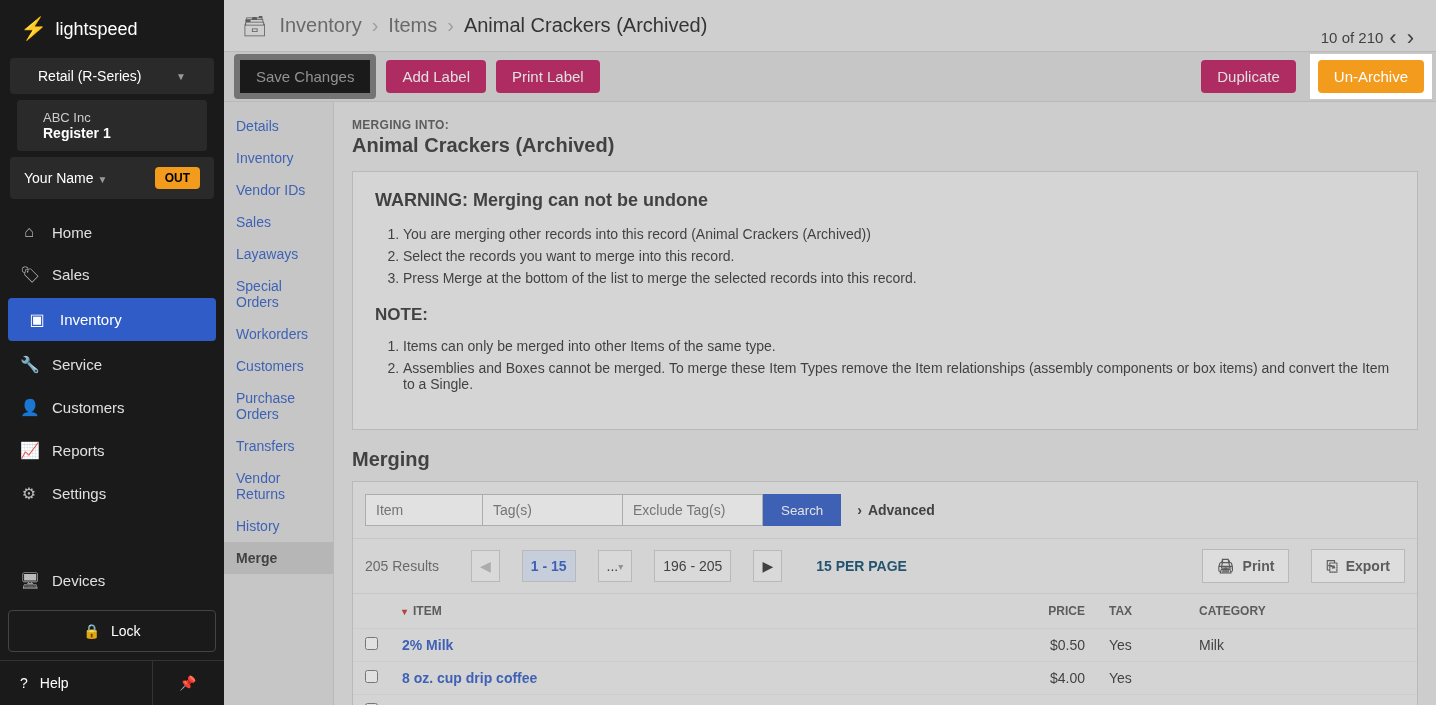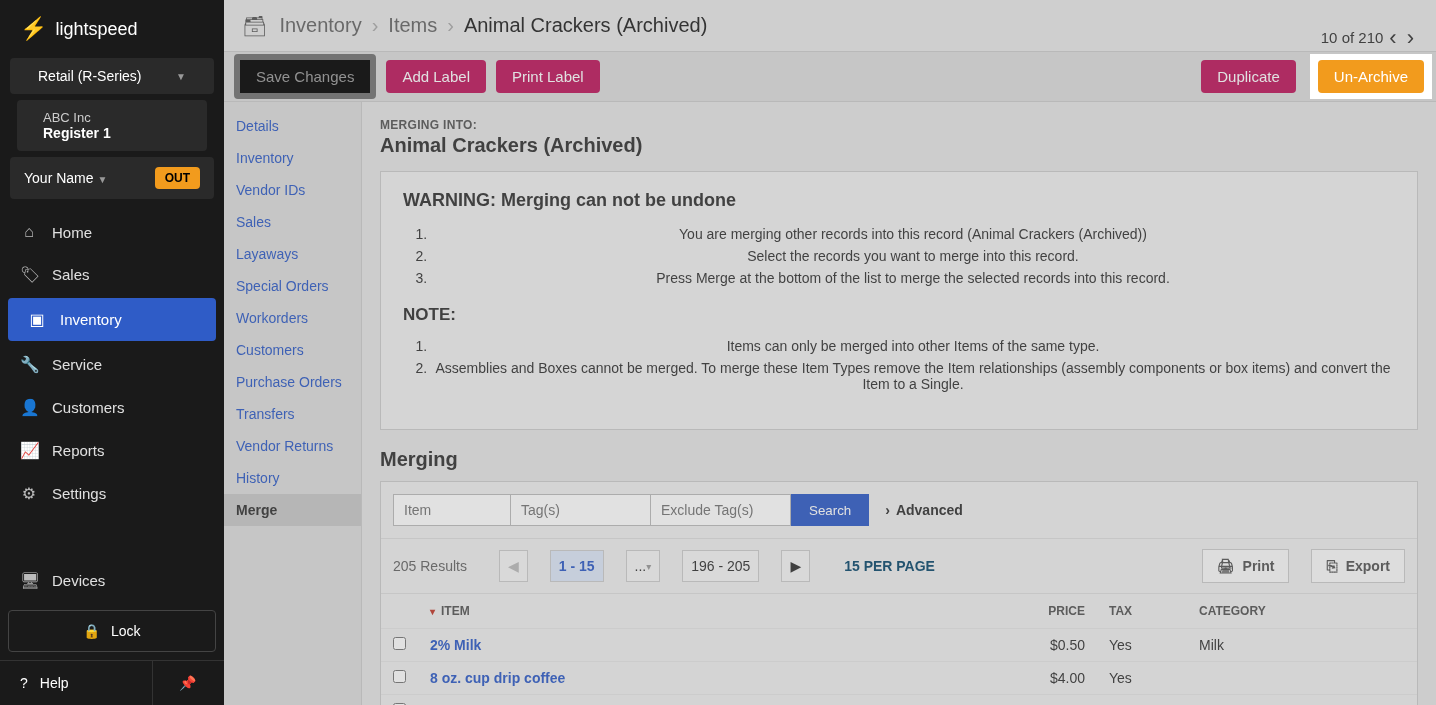--- a/index.html
+++ b/index.html
@@ -44,32 +44,32 @@
 
 .toolbar { height: 50px; background: #ddd; display: flex; align-items: center; gap: 10px; padding: 0 10px; border-bottom: 1px solid #ccc; }
 .btn { padding: 8px 16px; border-radius: 4px; border: none; font-size: 15px; cursor: pointer; }
 .btn-save { background: #000000; color: #999; border: 6px solid #737373; }
 .btn-grey { background: #be185d; color: #fff; }
 .tool-spacer { flex: 1; }
 .btn-orange { background: #f29b1d; color: #fff; font-weight: 500; }
 .unarchive-wrap { background: #fff; padding: 6px 8px; margin: -6px -6px -6px 4px; position: relative; z-index: 10; }
 
 .body-row { flex: 1; display: flex; overflow: hidden; }
-.left-tabs { width: 138px; background: #ddd; border-right: 1px solid #ccc; padding-top: 8px; }
+.left-tabs { width: 110px; background: #ddd; border-right: 1px solid #ccc; padding-top: 8px; }
 .tab-item { padding: 8px 12px; font-size: 14px; color: #2f5cc7; cursor: pointer; }
 .tab-item.active { background: #c8c8c8; color: #333; font-weight: 600; }
 
 .content { flex: 1; padding: 16px 18px; overflow-y: auto; background: #e6e6e6; }
 .merge-into { font-size: 12px; font-weight: 700; color: #555; letter-spacing: 0.3px; }
 .merge-title { font-size: 20px; font-weight: 700; margin: 2px 0 14px; }
 
 .warn-box { border: 1px solid #ccc; background: rgba(255,255,255,0.4); padding: 18px 22px; margin-bottom: 18px; }
 .warn-head { font-size: 18px; font-weight: 700; margin-bottom: 12px; }
 .warn-box ol { margin-left: 28px; margin-bottom: 16px; }
-.warn-box li { padding: 3px 0; font-size: 14px; color: #333; text-align: center; }
+.warn-box li { padding: 3px 0; font-size: 14px; color: #333; }
 .note-head { font-size: 17px; font-weight: 700; margin-bottom: 10px; }
 
 .merging-head { font-size: 20px; font-weight: 700; margin: 6px 0 10px; }
 .panel { border: 1px solid #ccc; background: rgba(255,255,255,0.35); }
 .search-row { display: flex; gap: 0; padding: 12px; align-items: center; }
 .search-row input { height: 32px; border: 1px solid #bbb; padding: 0 10px; font-size: 14px; background: #fff; }
 .search-row input:not(:first-child) { border-left: none; }
 .in-item { width: 118px; }
 .in-tags { width: 140px; }
 .in-ex { width: 140px; }

